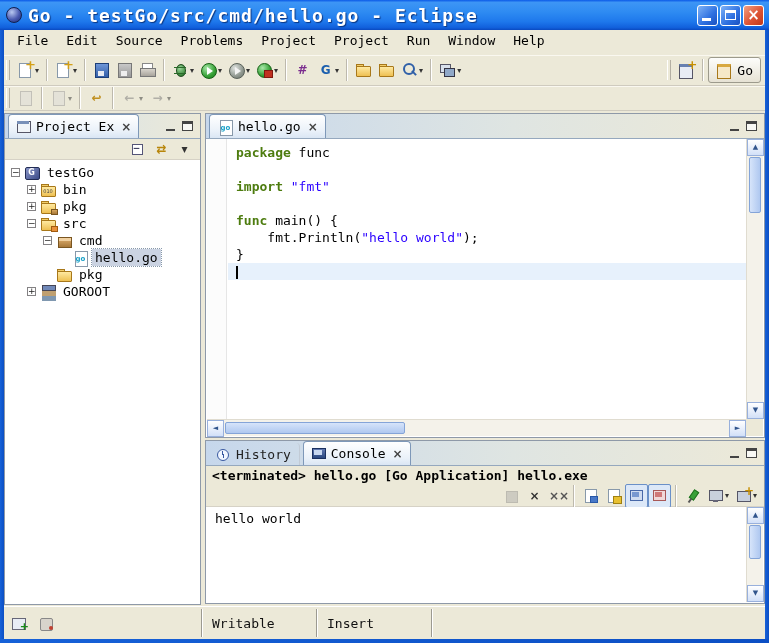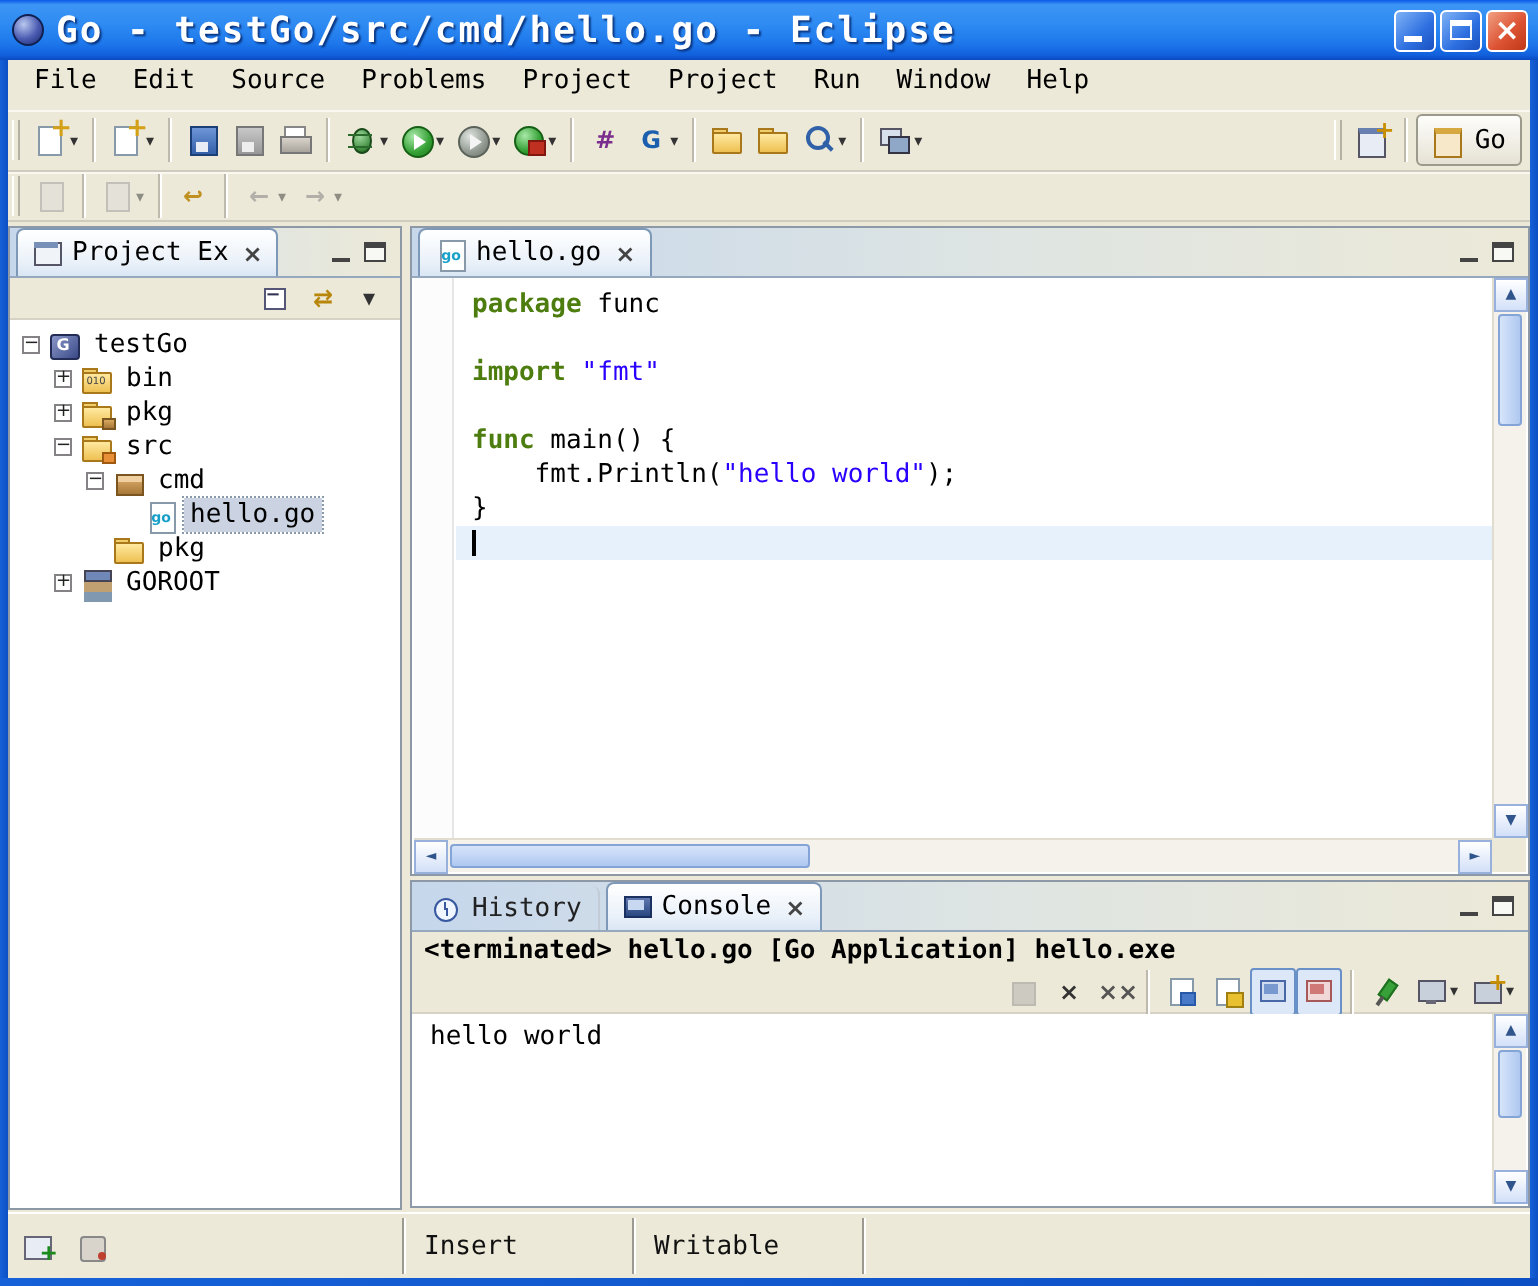--- a/index.html
+++ b/index.html
@@ -537,18 +537,18 @@
   <div class="statusbar">
     <div class="status-left" id="status-left">
         <span class="tb-btn">
           <span class="icn icn-fastview"></span>
         </span>
         <span class="tb-btn">
           <span class="icn icn-buildstat"></span>
         </span>
       </div>
     <div id="status-sections">
+        <div class="sb-sec sb-sec0">Writable</div>
         <div class="sb-sec sb-sec1">Insert</div>
-        <div class="sb-sec sb-sec0">Writable</div>
         <div class="sb-sec sb-sec2"></div>
       </div>
   </div>
 </div>
 
 </body></html>

